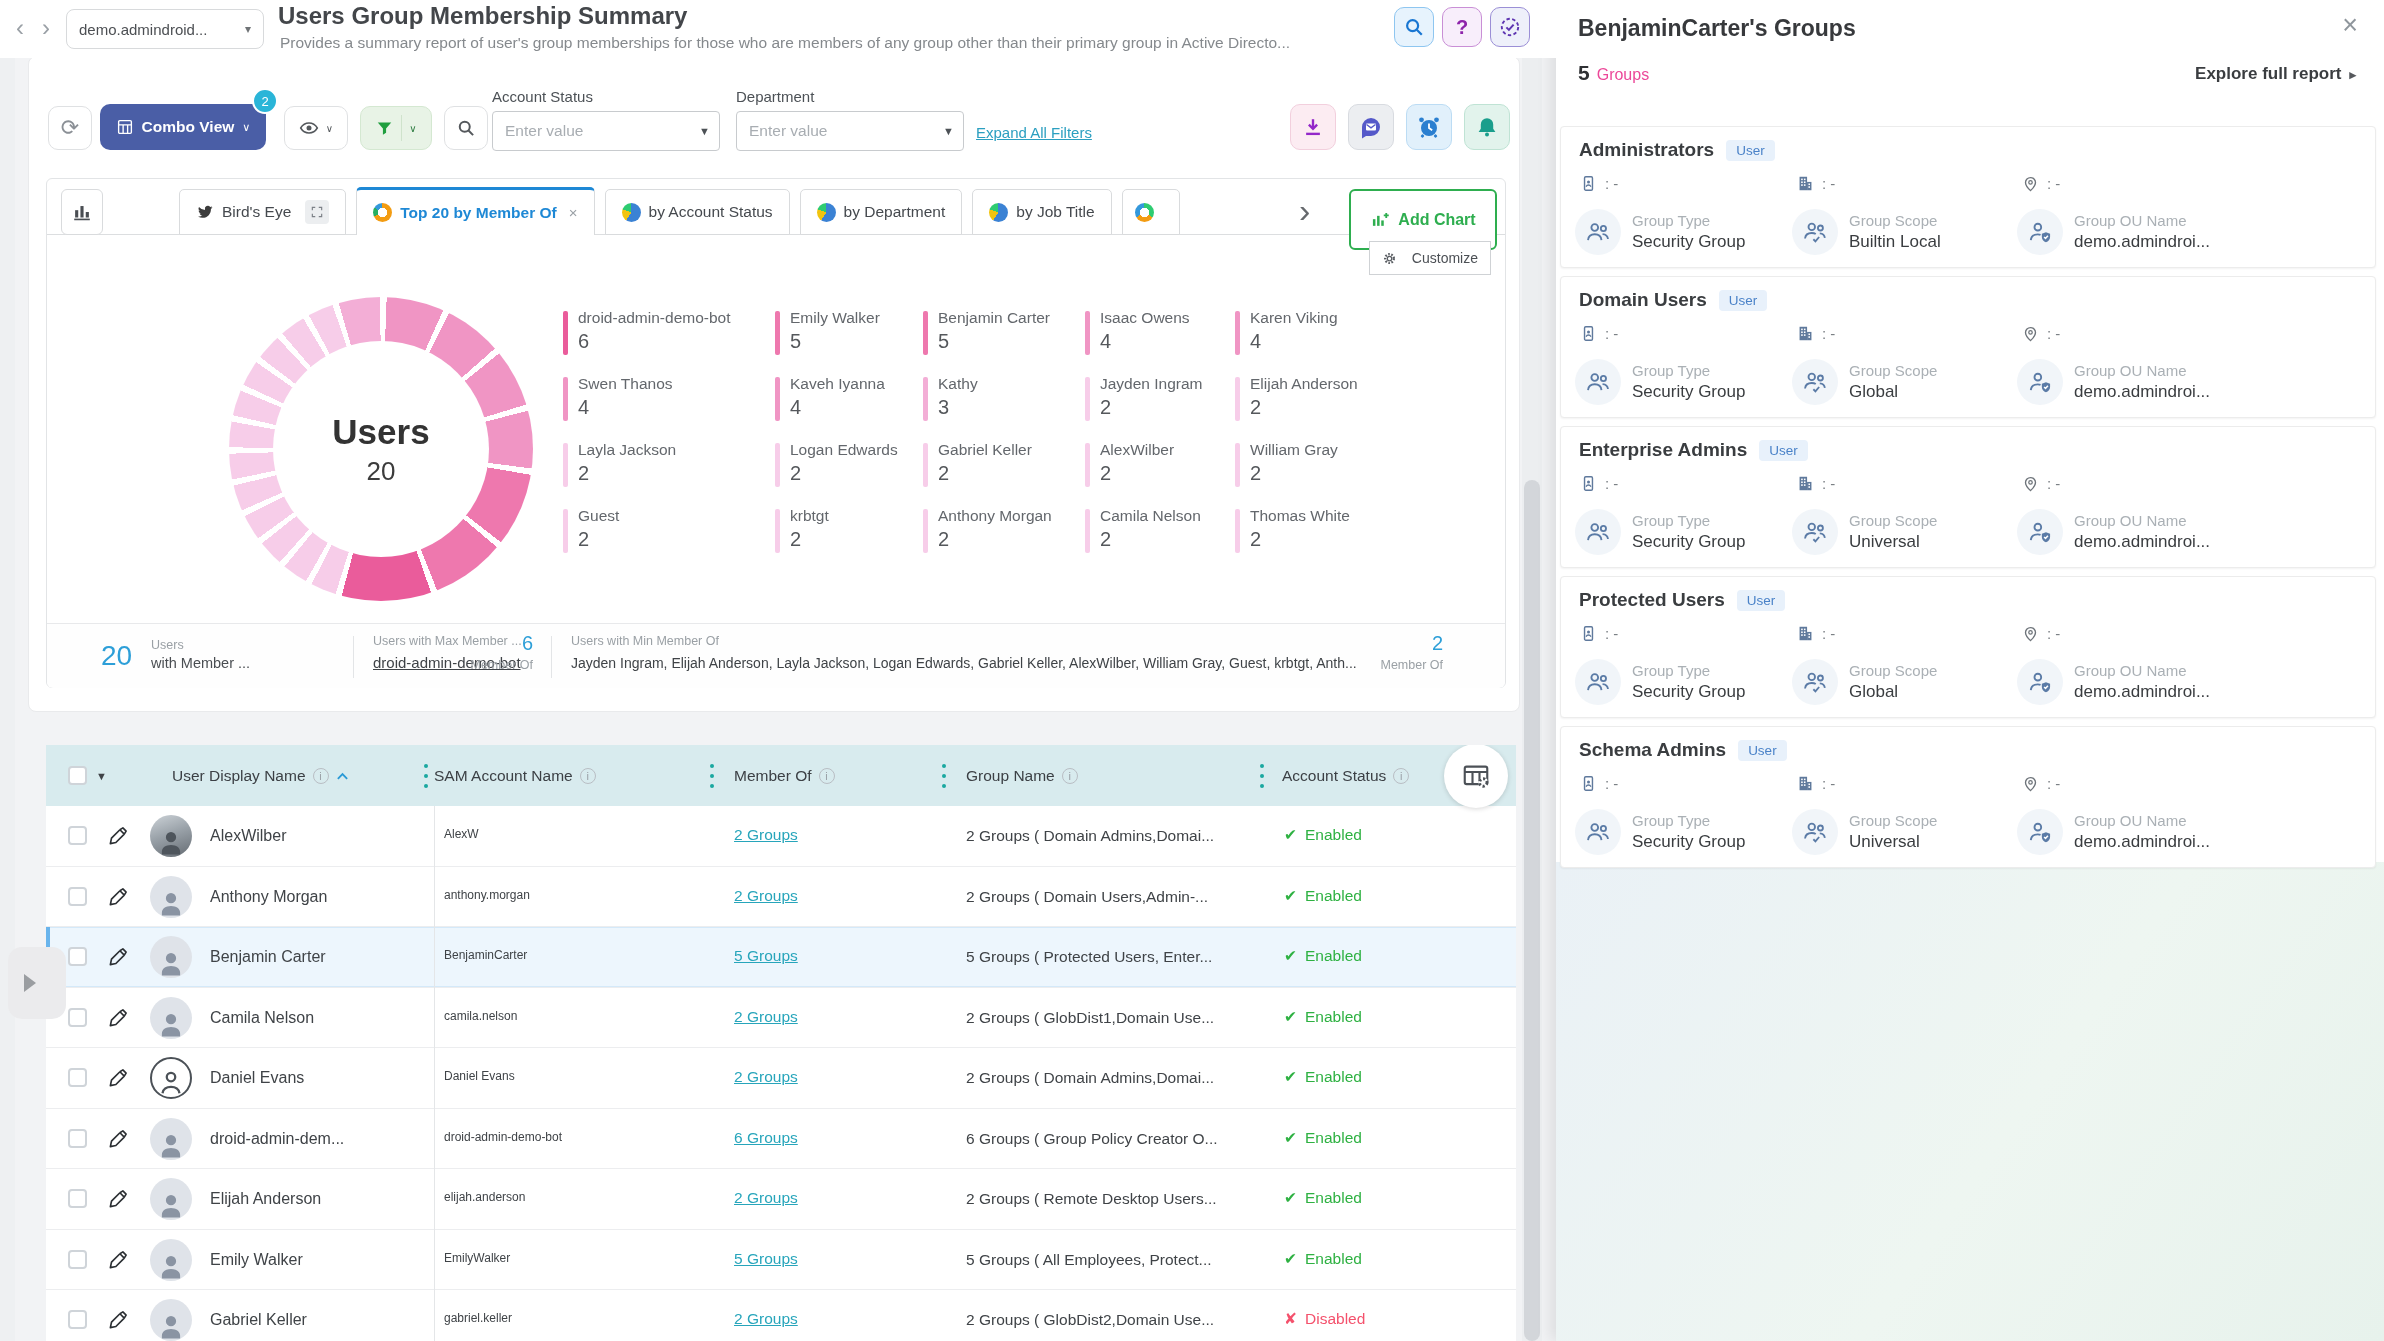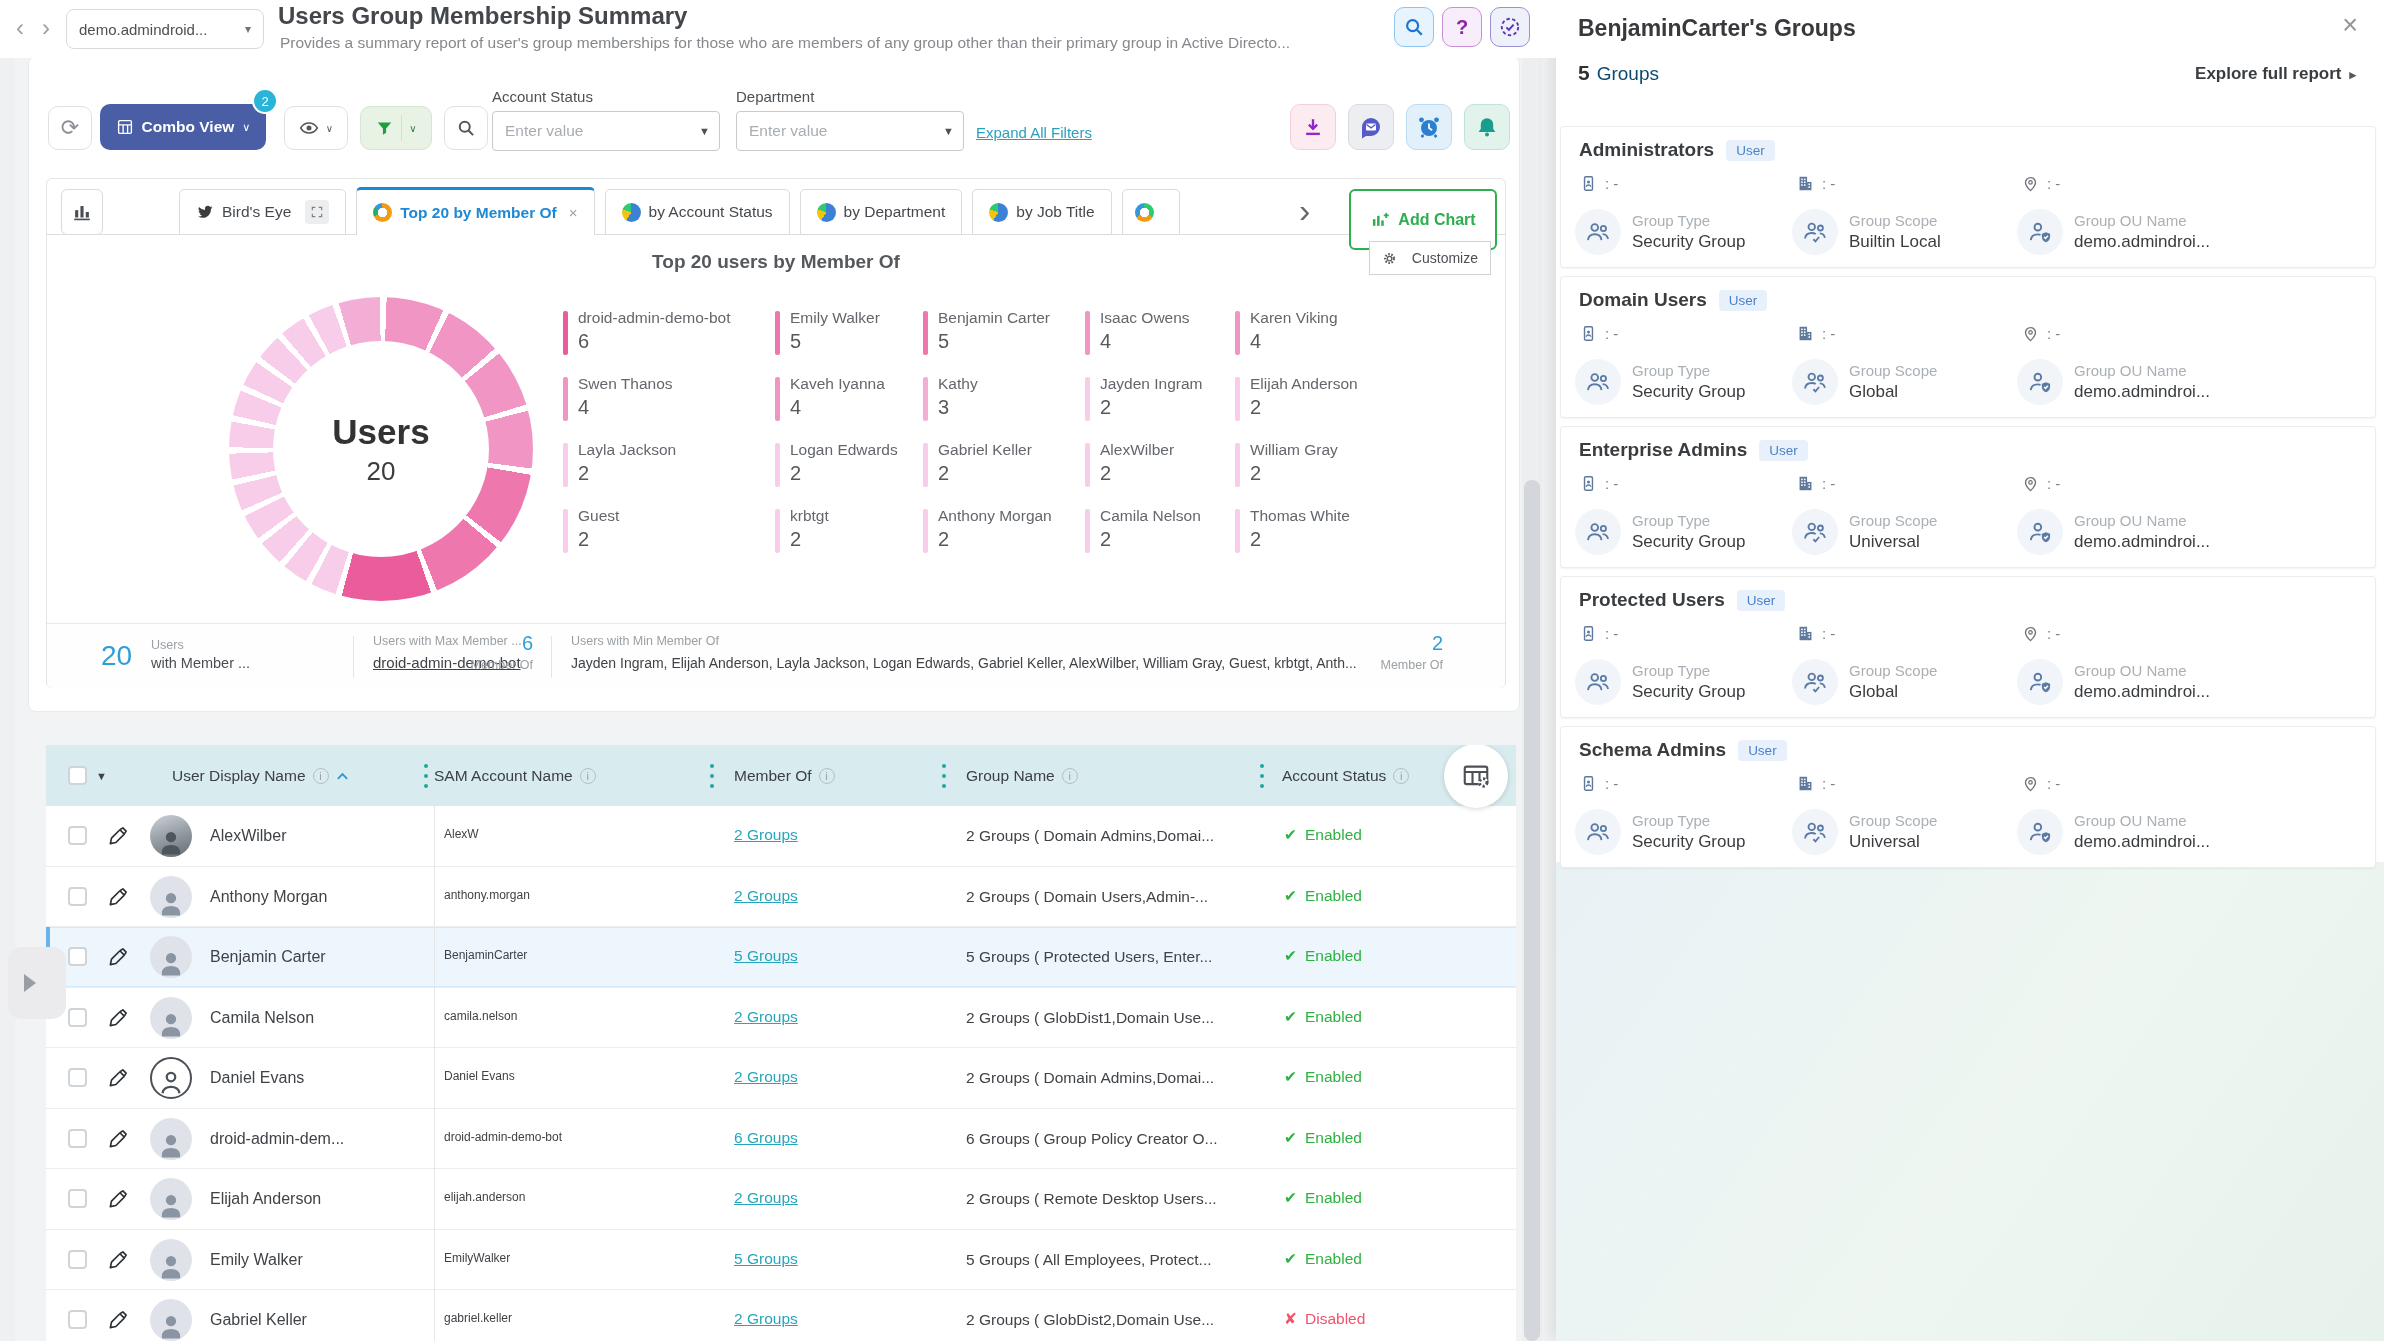--- a/index.html
+++ b/index.html
@@ -165,21 +165,21 @@
   .vscroll .thumb { position:absolute; left:2px; top:424px; width:16px; height:861px; background:#d3d6da; border-radius:8px; cursor:grab;}
 
   
   .panel { position:absolute; left:1556px; top:0; width:828px; height:1341px; background:#fff;
     box-shadow:-6px 0 14px rgba(0,0,0,.09); }
   .panel-gradient { position:absolute; left:0; top:862px; width:828px; height:479px;
     background:linear-gradient(125deg,#eaf1f6 0%,#eef6f1 55%,#e7f2ec 100%); }
   .panel-title { position:absolute; left:22px; top:15px; font-size:23px; font-weight:700; color:#37393c; }
   .panel-close { position:absolute; right:26px; top:12px; font-size:27px; color:#8f969c; cursor:pointer; line-height:27px;}
   .panel-count { position:absolute; left:22px; top:61px; font-size:21px; font-weight:700; color:#2f3134; }
-  .panel-count .pc-lbl { font-size:19px; font-weight:400; color:#0c4a6e; margin-left:7px;text-align:center; }
+  .panel-count .pc-lbl { font-size:16px; font-weight:400; color:#ec4899; margin-left:7px;text-align:center; }
   .panel-explore { position:absolute; right:28px; top:64px; font-size:17px; font-weight:700; color:#3a3d40;
     cursor:pointer; display:flex; align-items:center; gap:8px;}
   .panel-explore .pe-caret { font-size:13px; color:#55585c; }
   .gcards { position:absolute; left:4px; top:126px; width:820px; }
   .gcard { position:relative; width:816px; height:142px; background:#fff; border:1px solid #ececec;
     border-radius:4px; box-shadow:0 1px 2px rgba(0,0,0,.05); margin-bottom:8px; }
   .gc-titlerow { position:absolute; left:18px; top:12px; display:flex; align-items:center; }
   .gc-name { font-size:19px; font-weight:700; color:#3a3d40; }
   .gc-badge { margin-left:12px; background:#e8f1fb; color:#4a82c8; font-size:13.5px; padding:3px 10px;
     border-radius:4px; }
@@ -479,21 +479,20 @@
         </div>
       </div>
       <span class="tabs-chevron">›</span>
       <div class="add-chart">
         <svg width="20" height="20" viewBox="0 0 24 24">
             <use href="#i-addchart"></use>
           </svg>
         <span>Add Chart</span>
       </div>
 
-      <div class="chart-title">Top 20 users by Member Of</div>
       <div class="customize-btn">
         <svg width="15" height="15" viewBox="0 0 24 24" style="color:#5a5e63">
             <use href="#i-gear"></use>
           </svg>
         <span>Customize</span>
       </div>
 
       <div class="donut" id="donut" style="background: conic-gradient(from 195deg, rgb(255, 255, 255) 0deg, rgb(255, 255, 255) 2.4deg, rgb(247, 205, 233) 2.4deg, rgb(247, 205, 233) 12.2034deg, rgb(255, 255, 255) 12.2034deg, rgb(255, 255, 255) 14.6034deg, rgb(247, 205, 233) 14.6034deg, rgb(247, 205, 233) 24.4068deg, rgb(255, 255, 255) 24.4068deg, rgb(255, 255, 255) 26.8068deg, rgb(247, 205, 233) 26.8068deg, rgb(247, 205, 233) 36.6102deg, rgb(255, 255, 255) 36.6102deg, rgb(255, 255, 255) 39.0102deg, rgb(247, 205, 233) 39.0102deg, rgb(247, 205, 233) 48.8136deg, rgb(255, 255, 255) 48.8136deg, rgb(255, 255, 255) 51.2136deg, rgb(247, 205, 233) 51.2136deg, rgb(247, 205, 233) 61.0169deg, rgb(255, 255, 255) 61.0169deg, rgb(255, 255, 255) 63.4169deg, rgb(247, 205, 233) 63.4169deg, rgb(247, 205, 233) 73.2203deg, rgb(255, 255, 255) 73.2203deg, rgb(255, 255, 255) 75.6203deg, rgb(247, 205, 233) 75.6203deg, rgb(247, 205, 233) 85.4237deg, rgb(255, 255, 255) 85.4237deg, rgb(255, 255, 255) 87.8237deg, rgb(247, 205, 233) 87.8237deg, rgb(247, 205, 233) 97.6271deg, rgb(255, 255, 255) 97.6271deg, rgb(255, 255, 255) 100.027deg, rgb(247, 205, 233) 100.027deg, rgb(247, 205, 233) 109.831deg, rgb(255, 255, 255) 109.831deg, rgb(255, 255, 255) 112.231deg, rgb(247, 205, 233) 112.231deg, rgb(247, 205, 233) 122.034deg, rgb(255, 255, 255) 122.034deg, rgb(255, 255, 255) 124.434deg, rgb(247, 205, 233) 124.434deg, rgb(247, 205, 233) 134.237deg, rgb(255, 255, 255) 134.237deg, rgb(255, 255, 255) 136.637deg, rgb(247, 205, 233) 136.637deg, rgb(247, 205, 233) 146.441deg, rgb(255, 255, 255) 146.441deg, rgb(255, 255, 255) 148.841deg, rgb(243, 174, 214) 148.841deg, rgb(243, 174, 214) 164.746deg, rgb(255, 255, 255) 164.746deg, rgb(255, 255, 255) 167.146deg, rgb(240, 149, 196) 167.146deg, rgb(240, 149, 196) 189.153deg, rgb(255, 255, 255) 189.153deg, rgb(255, 255, 255) 191.553deg, rgb(240, 149, 196) 191.553deg, rgb(240, 149, 196) 213.559deg, rgb(255, 255, 255) 213.559deg, rgb(255, 255, 255) 215.959deg, rgb(240, 149, 196) 215.959deg, rgb(240, 149, 196) 237.966deg, rgb(255, 255, 255) 237.966deg, rgb(255, 255, 255) 240.366deg, rgb(240, 149, 196) 240.366deg, rgb(240, 149, 196) 262.373deg, rgb(255, 255, 255) 262.373deg, rgb(255, 255, 255) 264.773deg, rgb(238, 120, 174) 264.773deg, rgb(238, 120, 174) 292.881deg, rgb(255, 255, 255) 292.881deg, rgb(255, 255, 255) 295.281deg, rgb(238, 120, 174) 295.281deg, rgb(238, 120, 174) 323.39deg, rgb(255, 255, 255) 323.39deg, rgb(255, 255, 255) 325.79deg, rgb(234, 92, 155) 325.79deg, rgb(234, 92, 155) 360deg);">
         <div class="donut-hole">
           <span class="dh-label">Users</span>

